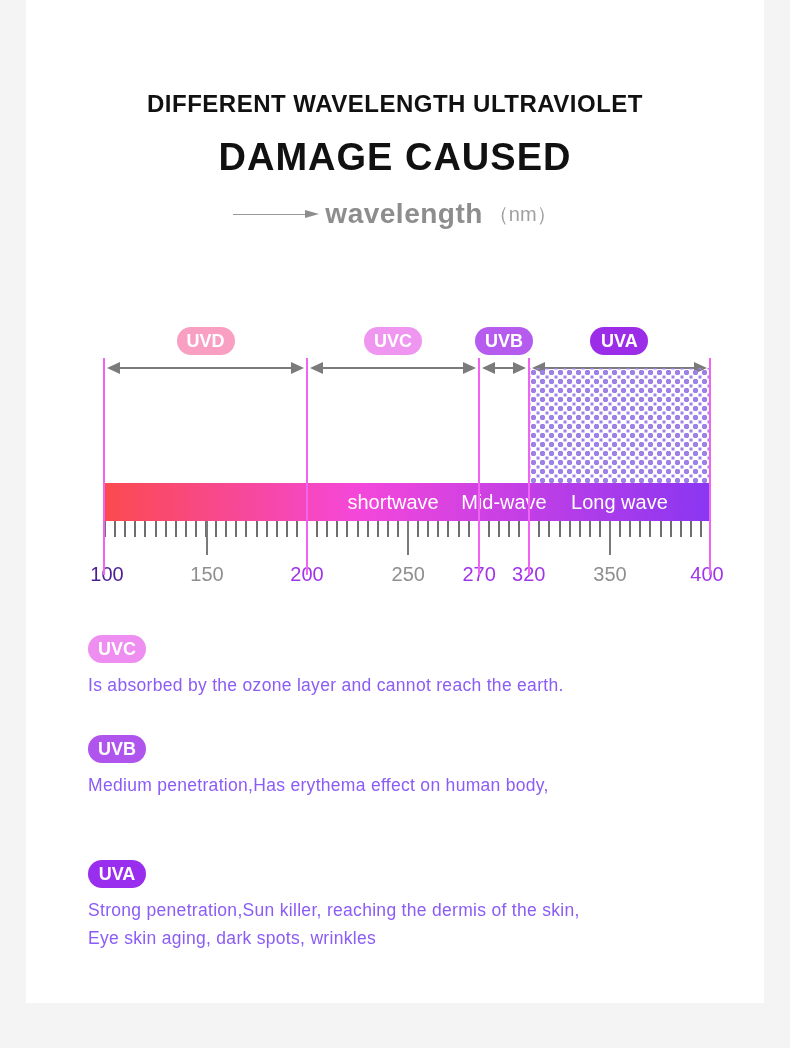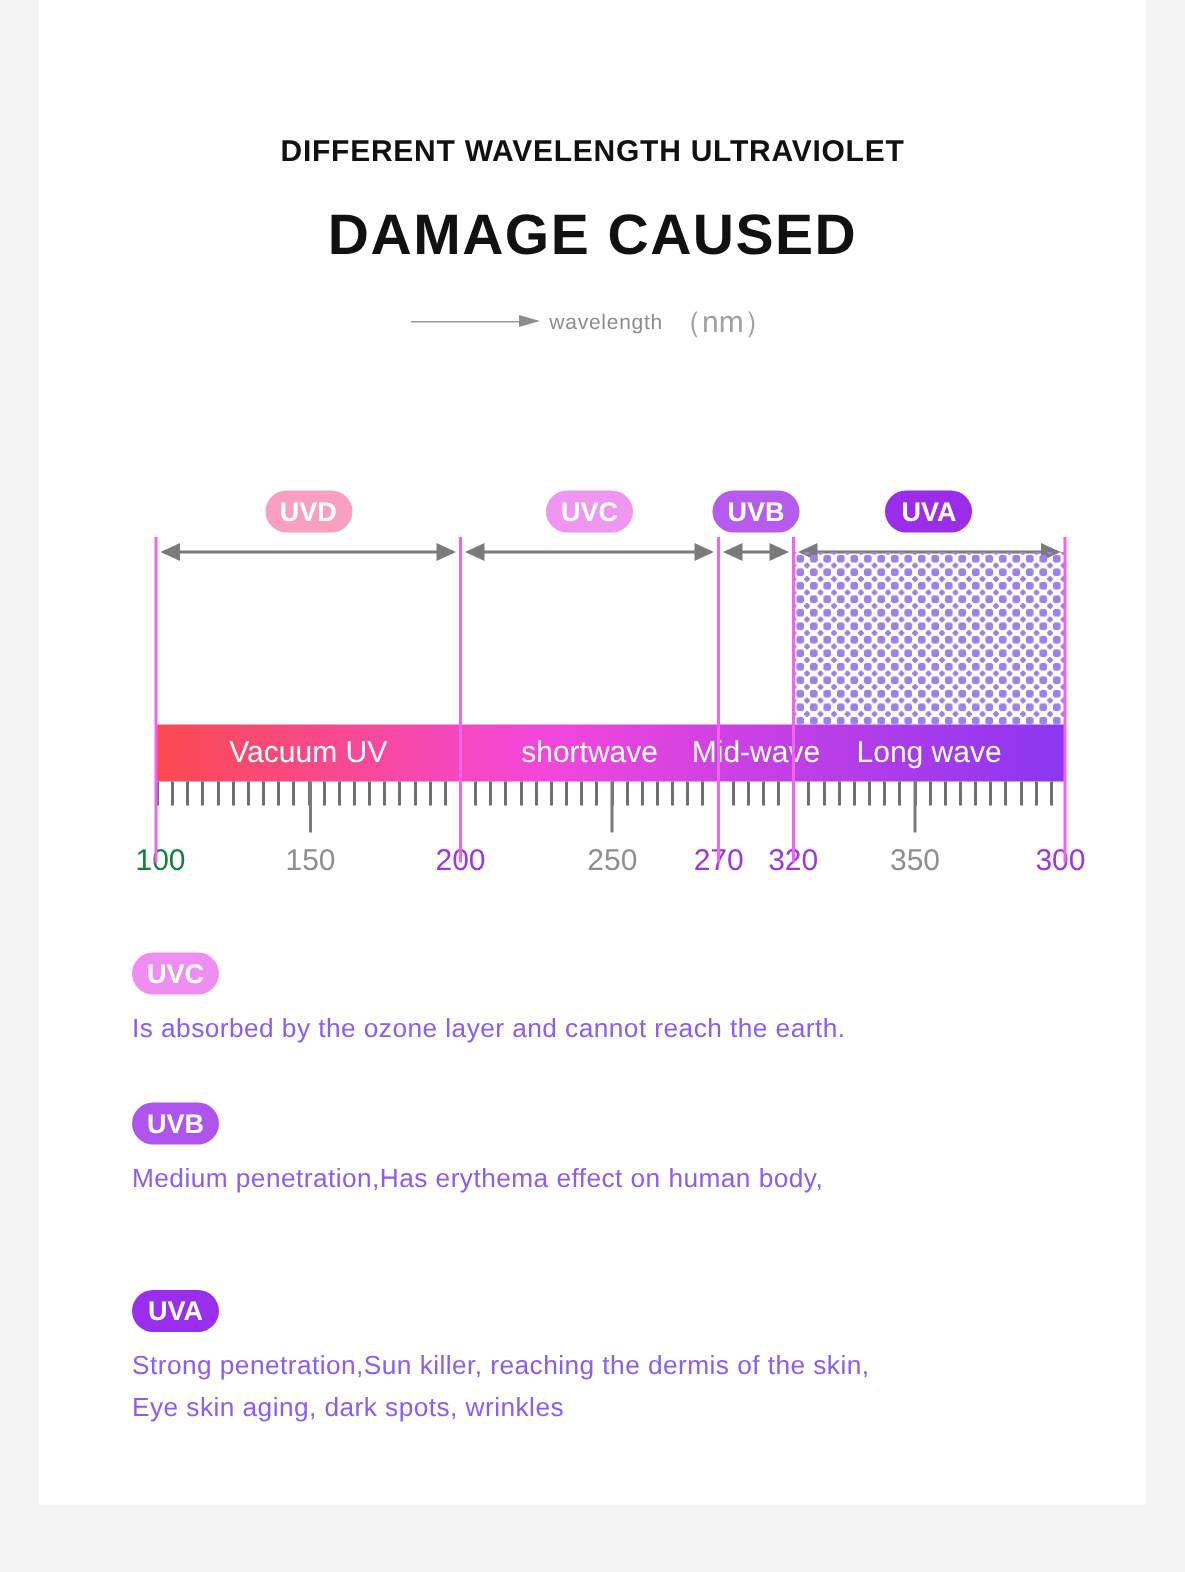--- a/index.html
+++ b/index.html
@@ -5,29 +5,29 @@
   html,body{margin:0;padding:0;}
   body{
     width:790px;height:1048px;position:relative;overflow:hidden;
     background:#f4f4f5;
     font-family:"Liberation Sans", sans-serif;
   }
   .card{position:absolute;left:26px;top:0;width:738px;height:1003px;background:#ffffff;}
 
   
   .title1{position:absolute;left:0;right:0;top:90px;text-align:center;
-    font-size:20px;font-weight:bold;color:#111;letter-spacing:.5px;}
+    font-size:24px;font-weight:bold;color:#111;letter-spacing:.5px;}
   .title2{position:absolute;left:0;right:0;top:136px;text-align:center;
     font-size:38px;font-weight:bold;color:#111;letter-spacing:1px;}
 
   
   .cap{position:absolute;left:0;right:0;top:202px;display:flex;justify-content:center;align-items:center;height:24px;}
   .cap .ln{width:72px;height:1px;background:#9a9a9a;}
   .cap .tri{width:0;height:0;border-top:4px solid transparent;border-bottom:4px solid transparent;border-left:14px solid #8d8d8d;margin-right:6px;}
-  .cap .wl{font-size:14px;font-weight:normal;color:#8d8d8d;letter-spacing:.5px;}
+  .cap .wl{font-size:28px;font-weight:bold;color:#8d8d8d;letter-spacing:.5px;}
   .cap .nm{font-size:20px;color:#a0a0a0;margin-left:6px;}
 
   
   .chart{position:absolute;left:104px;top:320px;width:606px;height:280px;}
 
   .pill{position:absolute;top:7px;height:28px;min-width:58px;border-radius:15px;
     display:flex;align-items:center;justify-content:center;
     color:#fff;font-size:18px;font-weight:bold;transform:translateX(-50%);padding:0 10px;box-sizing:border-box;}
   .pill.p0{left:16.75%;}
   .pill.p1{left:47.7%;}
@@ -122,41 +122,40 @@
 
   <div class="bline b0"></div>
   <div class="bline b1"></div>
   <div class="bline b2"></div>
   <div class="bline b3"></div>
   <div class="bline b4"></div>
 
   <div class="dots"></div>
 
   <div class="bar" style="background: linear-gradient(90deg, rgb(251, 74, 78) 0%, rgb(244, 71, 218) 42%, rgb(138, 54, 242) 100%);">
-    <span class="seg s0">Vacuum UV</span>
     <span class="seg s1">shortwave</span>
     <span class="seg s2">Mid-wave</span>
     <span class="seg s3">Long wave</span>
   </div>
 
   <div class="ruler">
     <div class="minor-ticks"></div>
     <div class="mtick mt150"></div>
     <div class="mtick mt250"></div>
     <div class="mtick mt350"></div>
   </div>
 
-  <span class="rlabel r0" style="color: #15803d;">100</span>
+  <span class="rlabel r0" style="color: #4c1d95;">100</span>
   <span class="rlabel r1" style="color: rgb(143, 143, 143);">150</span>
   <span class="rlabel r2" style="color: rgb(160, 53, 232);">200</span>
   <span class="rlabel r3" style="color: rgb(143, 143, 143);">250</span>
   <span class="rlabel r4" style="color: rgb(160, 53, 232);">270</span>
   <span class="rlabel r5" style="color: rgb(160, 53, 232);">320</span>
   <span class="rlabel r6" style="color: rgb(143, 143, 143);">350</span>
-  <span class="rlabel r7" style="color: rgb(160, 53, 232);">300</span>
+  <span class="rlabel r7" style="color: rgb(160, 53, 232);">400</span>
 </div>
 
 <div class="section sec-uvc">
   <span class="spill" style="background: rgb(237, 142, 240);">UVC</span>
   <p>Is absorbed by the ozone layer and cannot reach the earth.</p>
 </div>
 
 <div class="section sec-uvb">
   <span class="spill" style="background: rgb(175, 85, 238);">UVB</span>
   <p>Medium penetration,Has erythema effect on human body,</p>

